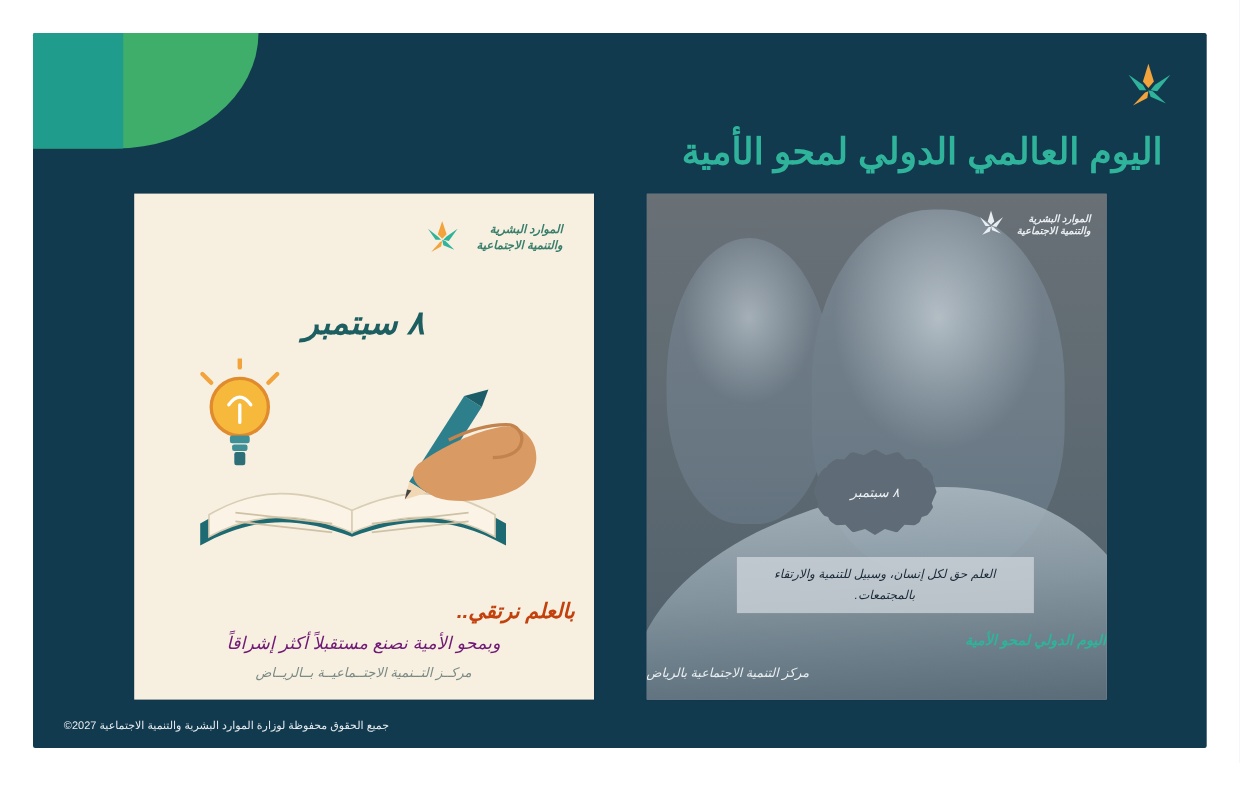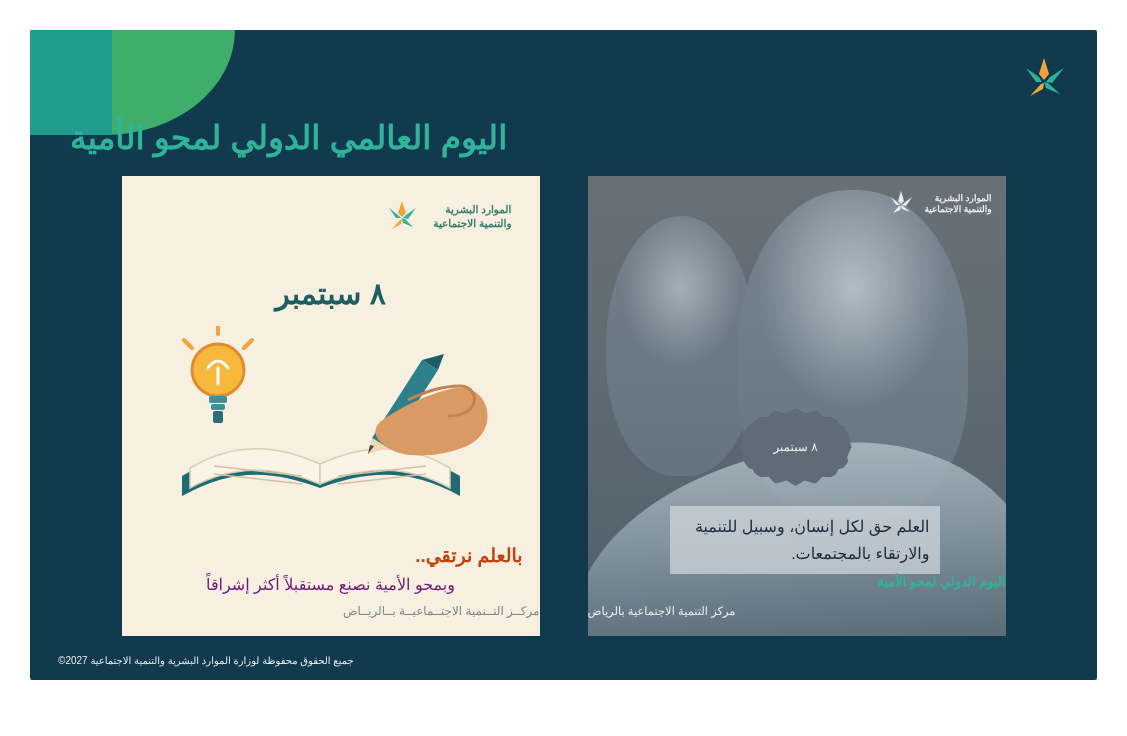--- a/index.html
+++ b/index.html
@@ -50,21 +50,21 @@
     top: 20px;
     width: 70px;
     height: 60px;
   }
   
   .slide-title {
     position: absolute;
     top: 88px;
     right: 40px;
     left: 40px;
-    text-align: left;
+    text-align: right;
     color: #2fb39a;
     font-size: 33px;
     font-weight: bold;
     letter-spacing: 0.5px;
     direction: rtl;
   }
   
   .cards {
     position: absolute;
     top: 146px;
@@ -75,20 +75,21 @@
     flex-direction: row-reverse;
     justify-content: center;
     gap: 48px;
   }
   .card {
     width: 418px;
     height: 460px;
     position: relative;
     overflow: hidden;
     box-shadow: 0 0 0 1px rgba(0,0,0,0.05);
+    font-style: italic;
   }
   
   .photo-card {
     background: #7d8794;
   }
   .photo-bg {
     position: absolute;
     inset: 0;
     background:
       radial-gradient(ellipse 150px 180px at 62% 38%, #c9ccd1 0%, #9aa0a8 45%, #767d88 75%),
@@ -167,23 +168,23 @@
       50% 100%, 42% 93%, 32% 97%, 26% 88%, 15% 89%, 12% 79%, 1% 74%, 4% 63%,
       0% 50%, 3% 36%, 1% 25%, 11% 21%, 14% 11%, 25% 12%, 31% 3%, 41% 7%);
   }
   .quote-box {
     position: absolute;
     left: 82px;
     top: 330px;
     width: 250px;
     background: rgba(210,216,222,0.72);
     color: #1b2a38;
-    font-size: 16px;
+    font-size: 11px;
     line-height: 1.7;
-    text-align: right;
+    text-align: center;
     padding: 7px 10px;
     direction: rtl;
   }
   .photo-sub1 {
     position: absolute;
     left: 0;
     right: 0;
     top: 398px;
     text-align: right;
     color: #2fb39a;
@@ -271,20 +272,21 @@
     text-align: center;
     color: #701a75;
     font-size: 16px;
     direction: rtl;
   }
   .beige-line3 {
     position: absolute;
     left: 0;
     right: 0;
     top: 428px;
+    text-align: center;
     color: #7b8a86;
     font-size: 12px;
     letter-spacing: 1px;
     direction: rtl;
   }
   
   .footer-copyright {
     position: absolute;
     left: 28px;
     bottom: 14px;

